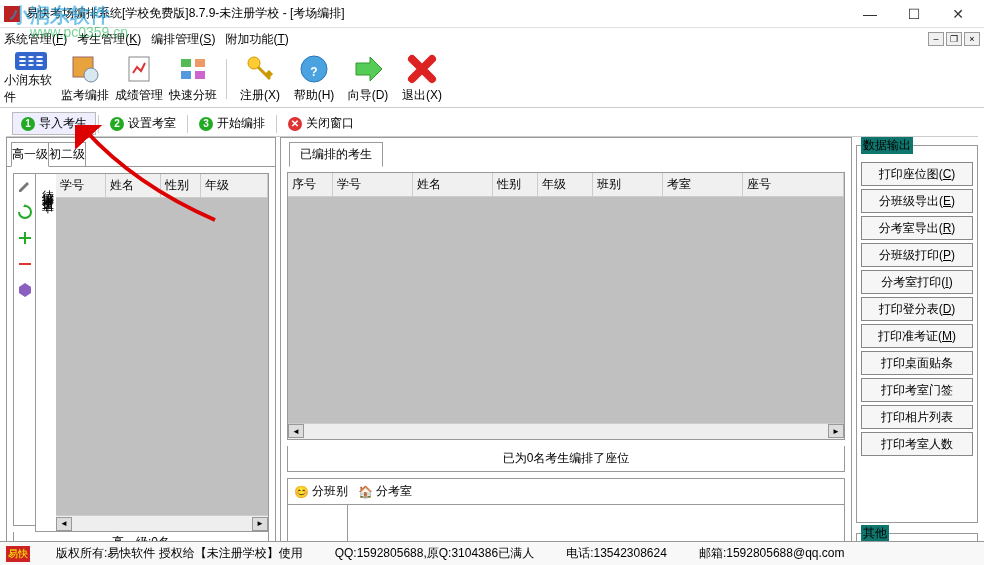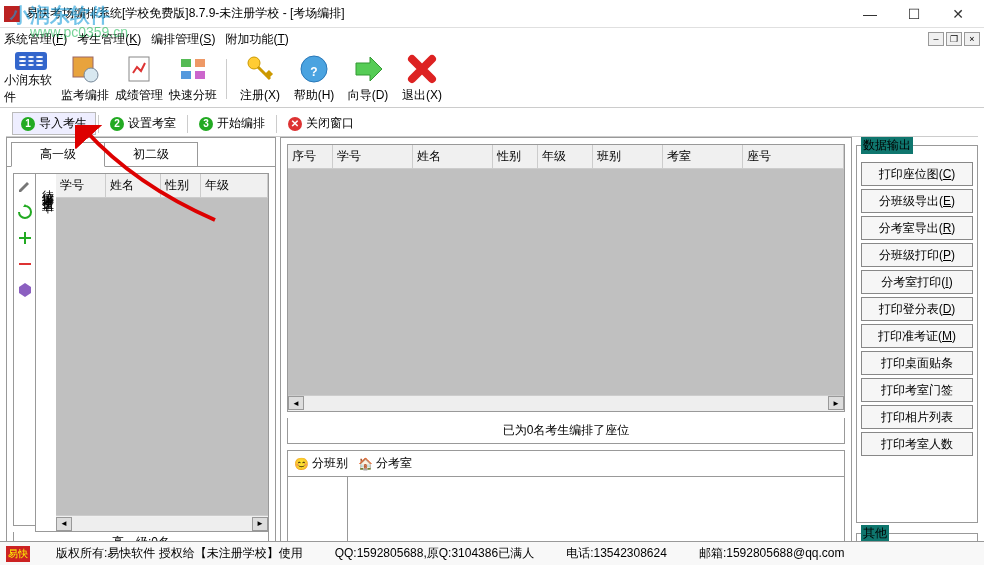--- a/index.html
+++ b/index.html
@@ -39,21 +39,21 @@
 .subtoolbar .sub-icon.g { background: #2a2; }
 .subtoolbar .sub-icon.r { background: #d33; }
 .subtoolbar .vsep { width: 1px; height: 18px; background: #ccc; margin: 0 2px; }
 
 
 .content { display: flex; padding: 0 6px 4px 6px; height: 426px; gap: 4px; }
 
 
 .left-panel { width: 270px; border: 1px solid #999; display: flex; flex-direction: column; }
 .tabs-row { display: flex; padding: 4px 4px 0 4px; border-bottom: 1px solid #999; }
-.tab { padding: 3px 28px; border: 1px solid #999; border-bottom: none; background: #fff; cursor: pointer; margin-right: -1px; position: relative; }
+.tab { padding: 3px 0; border: 1px solid #999; border-bottom: none; background: #fff; cursor: pointer; margin-right: -1px; position: relative; }
 .tab.active { background: #fff; z-index: 1; border-bottom: 1px solid #fff; margin-bottom: -1px; }
 .left-icons { width: 22px; border-right: 1px solid #ccc; display: flex; flex-direction: column; align-items: center; padding-top: 4px; gap: 10px; }
 .left-icons .li { width: 16px; height: 16px; cursor: pointer; }
 .left-vtext { width: 20px; writing-mode: vertical-rl; text-orientation: upright; padding-top: 6px; text-align: left; letter-spacing: 2px; }
 .left-table-wrap { flex: 1; display: flex; flex-direction: column; }
 .left-table-head { display: flex; background: #f0f0f0; border-bottom: 1px solid #ccc; }
 .left-table-head .th { padding: 3px 4px; border-right: 1px solid #ccc; background: #f0f0f0; }
 .left-table-body { flex: 1; background: #c0c0c0; position: relative; }
 .left-scroll-h { height: 16px; background: #f0f0f0; border-top: 1px solid #ccc; display: flex; align-items: center; }
 .left-scroll-h .arrow { width: 16px; height: 14px; background: #ddd; border: 1px solid #999; display: flex; align-items: center; justify-content: center; font-size: 8px; cursor: pointer; }
@@ -270,20 +270,23 @@
               <div class="arrow">►</div>
             </div>
           </div>
         </div>
       </div>
     </div>
     <div class="left-status">高一级:0名</div>
   </div>
 
   <div class="mid-panel">
+    <div class="mid-tabs">
+      <div class="tab active">已编排的考生</div>
+    </div>
     <div class="mid-upper">
       <div class="mid-table-head">
         <div class="th" style="width:45px">序号</div>
         <div class="th" style="width:80px">学号</div>
         <div class="th" style="width:80px">姓名</div>
         <div class="th" style="width:45px">性别</div>
         <div class="th" style="width:55px">年级</div>
         <div class="th" style="width:70px">班别</div>
         <div class="th" style="width:80px">考室</div>
         <div class="th" style="flex:1">座号</div>

